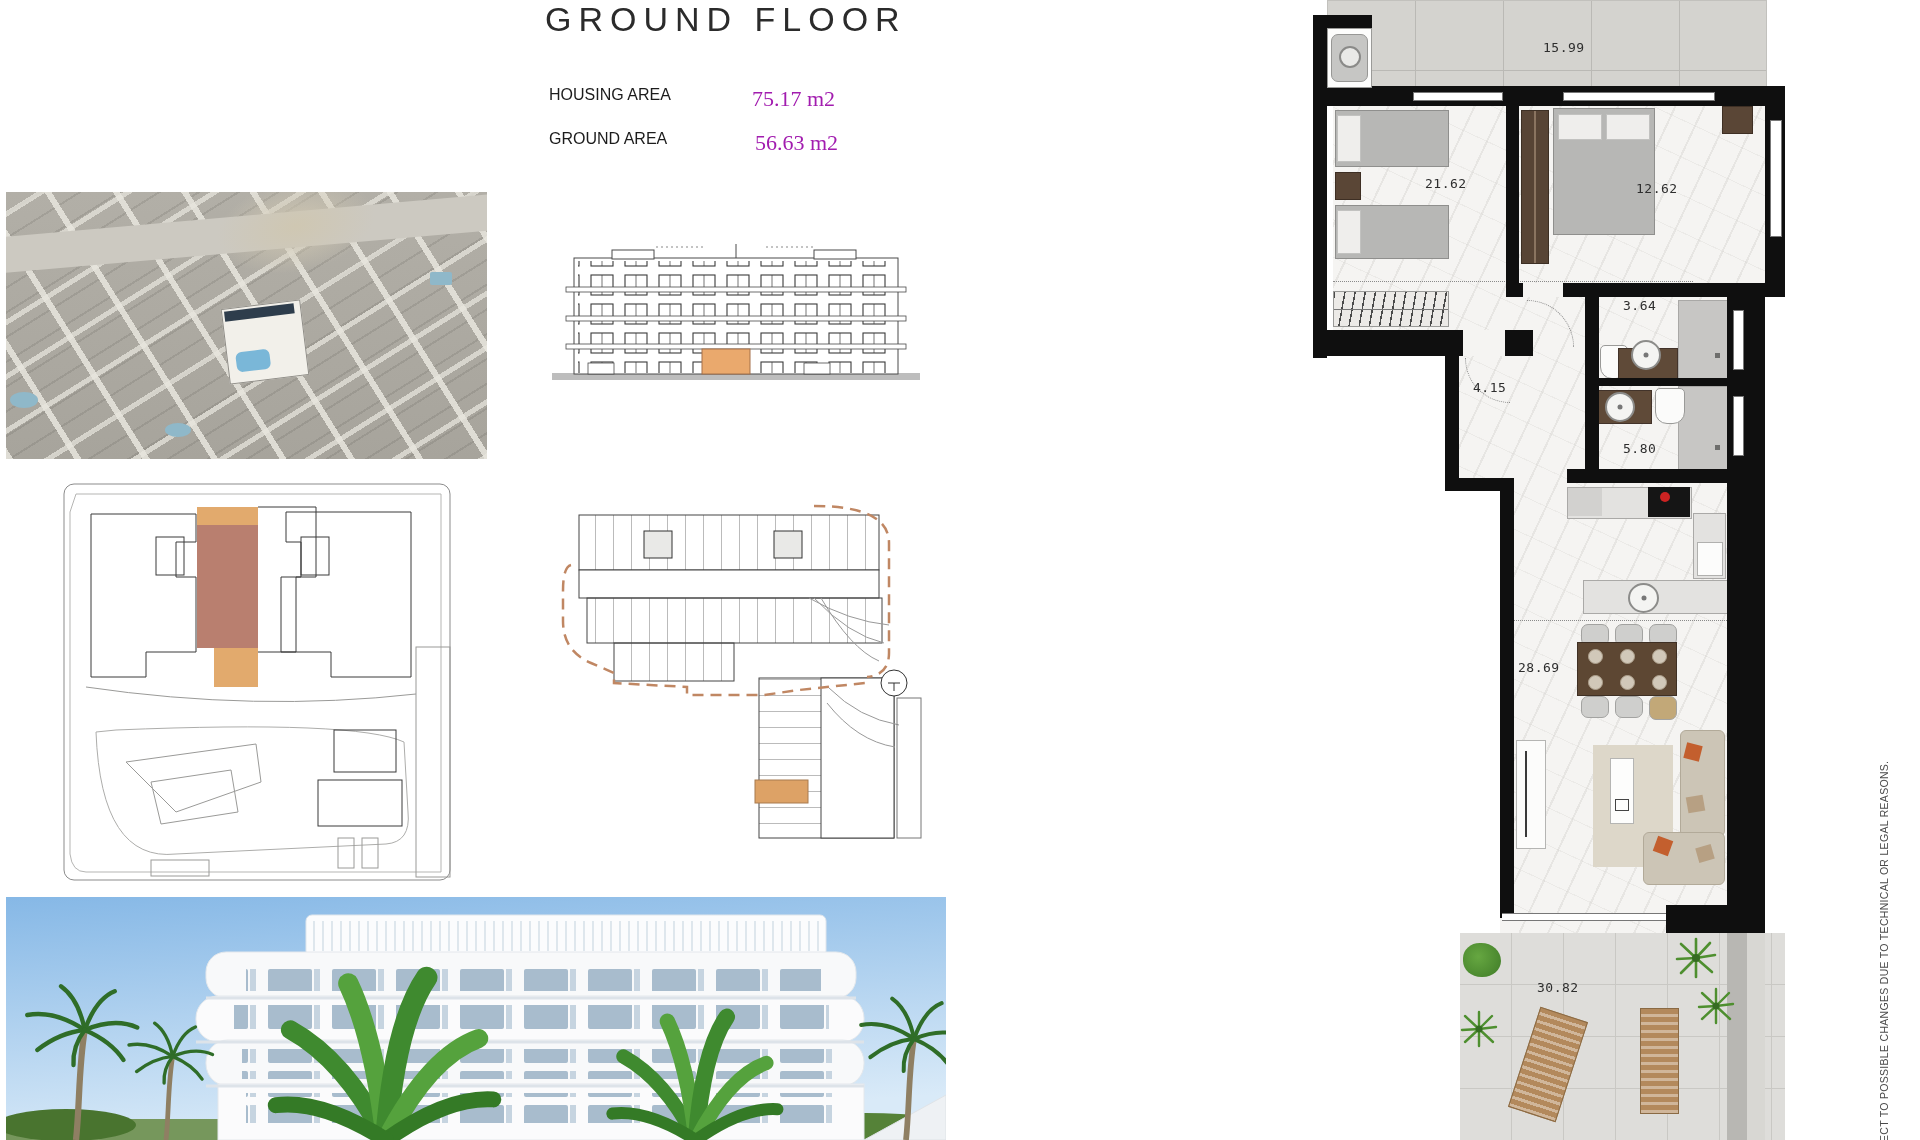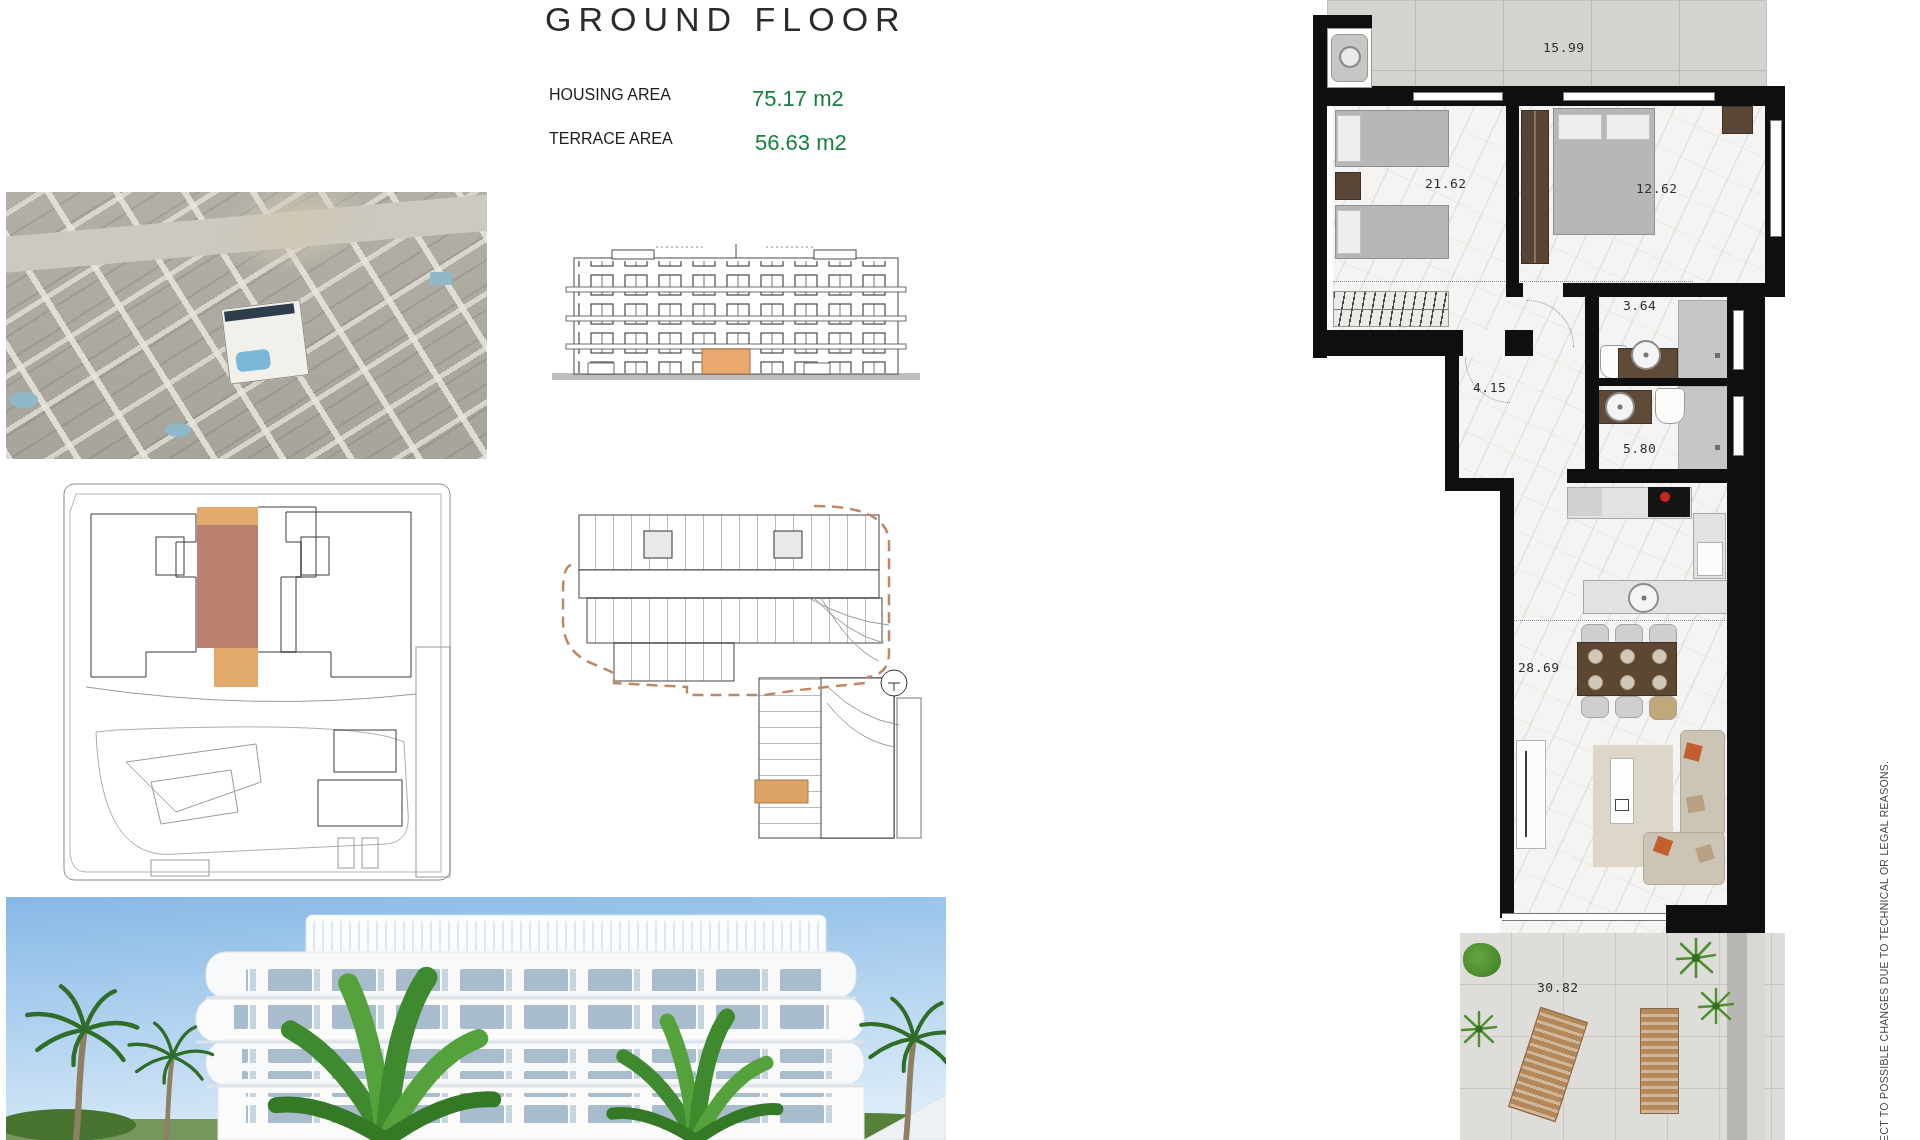--- a/index.html
+++ b/index.html
@@ -4,21 +4,21 @@
 <style>
   html,body{margin:0;padding:0;background:#fff;width:1920px;height:1140px;overflow:hidden;
     font-family:"Liberation Sans",sans-serif;}
   .ab{position:absolute;}
   .page{position:relative;width:1920px;height:1140px;background:#fff;}
 
   
   .title{left:545px;top:0;width:300px;text-align:center;font-size:34px;letter-spacing:7px;
     font-weight:100;color:#2b2b2b;white-space:nowrap;}
   .arealabel{font-size:16px;color:#1c1c1c;}
-  .areaval{font-size:22px;color:#15803d;}
+  .areaval{font-size:22px;color:#a21caf;font-family:Liberation Serif, serif;}
 
   
   .aerial{left:6px;top:192px;width:481px;height:267px;overflow:hidden;background:
     repeating-linear-gradient(58deg, rgba(232,230,222,.85) 0 6px, rgba(0,0,0,0) 6px 58px),
     repeating-linear-gradient(-32deg, rgba(226,224,216,.8) 0 5px, rgba(0,0,0,0) 5px 46px),
     repeating-linear-gradient(-32deg, rgba(70,68,62,.14) 0 2px, rgba(0,0,0,0) 2px 21px),
     linear-gradient(#b2afa7,#a7a49c);}
   .road1{left:-20px;top:22px;width:560px;height:36px;background:#ccc9c1;transform:rotate(-5deg);}
   .sand{left:210px;top:-12px;width:160px;height:92px;background:radial-gradient(closest-side,#cfc7b2,rgba(207,199,178,0));transform:rotate(-12deg);}
   .site{left:219px;top:112px;width:78px;height:74px;background:#f2f0ea;border:1px solid #8e8c86;transform:rotate(-7deg);}
@@ -91,21 +91,21 @@
     font-size:10.5px;color:#4a4a4a;letter-spacing:.3px;white-space:nowrap;}
 </style>
 </head>
 <body>
 
 <div class="page">
 
   <div class="ab title">GROUND FLOOR</div>
   <span class="ab arealabel" style="left:549px;top:86px">HOUSING AREA</span>
   <span class="ab areaval" style="left:752px;top:86px">75.17 m2</span>
-  <span class="ab arealabel" style="left:549px;top:130px">TERRACE AREA</span>
+  <span class="ab arealabel" style="left:549px;top:130px">GROUND AREA</span>
   <span class="ab areaval" style="left:755px;top:130px">56.63 m2</span>
 
   <div class="ab aerial">
     <div class="ab road1"></div>
     <div class="ab sand"></div>
     <div class="ab pooldot" style="left:4px;top:200px;width:28px;height:16px"></div>
     <div class="ab pooldot" style="left:159px;top:231px;width:26px;height:14px"></div>
     <div class="ab pooldot" style="left:424px;top:80px;width:22px;height:13px;border-radius:2px"></div>
     <div class="ab site">
       <div class="ab siteroof"></div>

